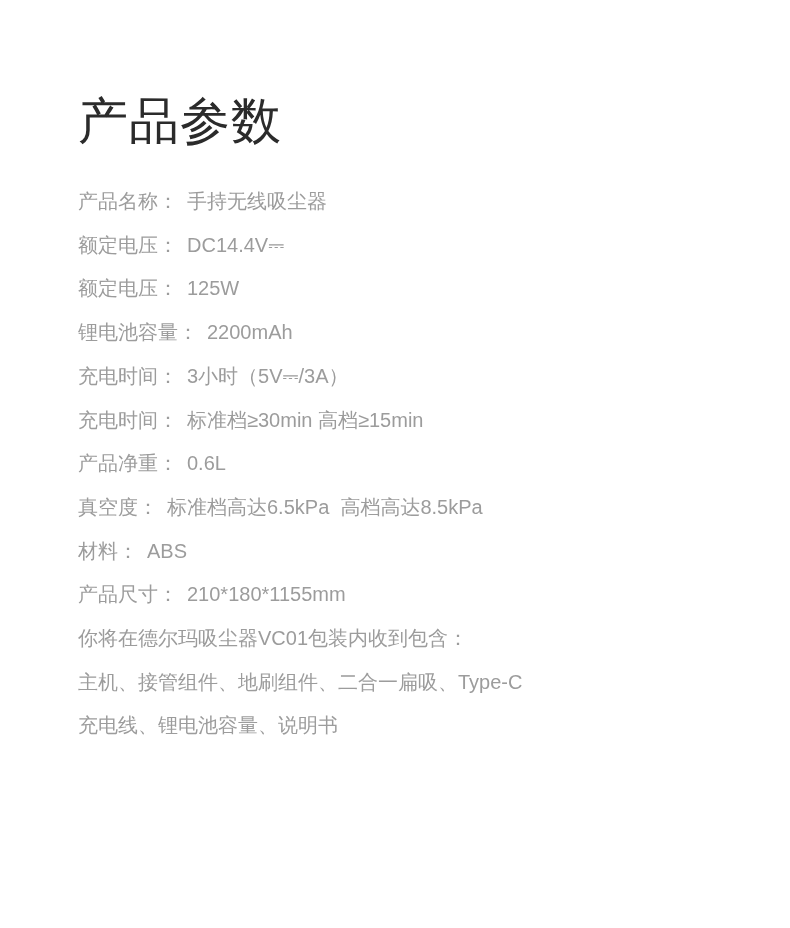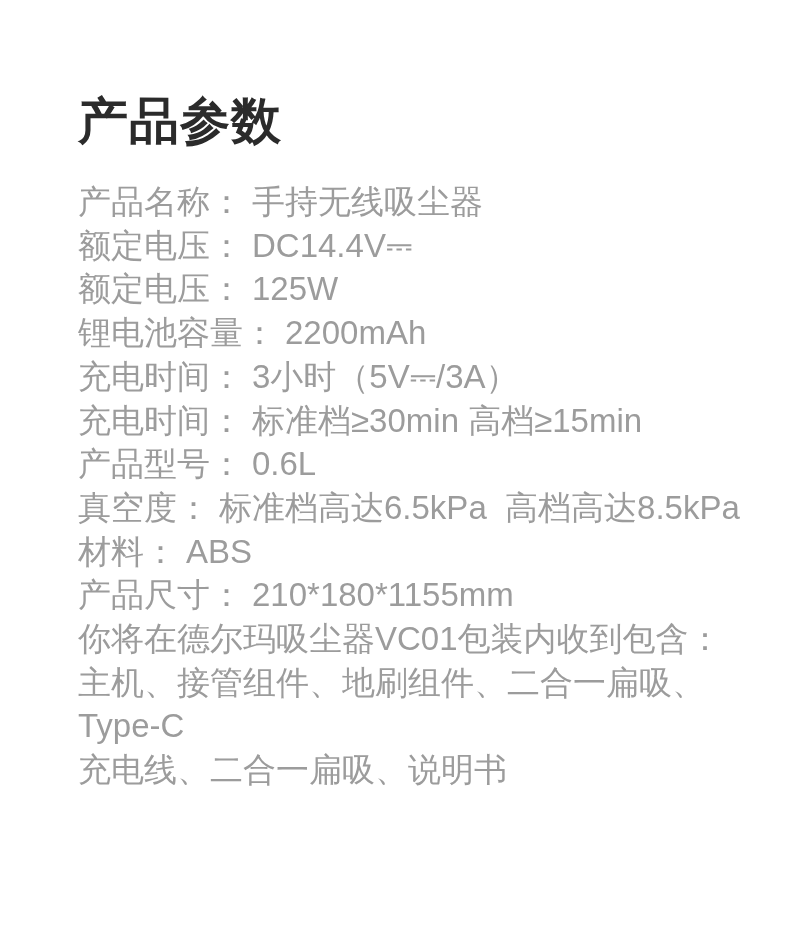--- a/index.html
+++ b/index.html
@@ -11,26 +11,26 @@
     font-family: "Liberation Sans", "DejaVu Sans", sans-serif;
     overflow: hidden;
   }
   .content {
     padding: 96px 50px 0 78px;
   }
   .page-title {
     margin: 0 0 34px 0;
     font-size: 50px;
     line-height: 1;
-    font-weight: 700;
+    font-weight: 400;
     color: #2b2b2b;
     letter-spacing: 1px;
   }
   .spec-list {
-    font-size: 33px;
+    font-size: 20px;
     line-height: 43.7px;
     color: #9c9c9c;
     font-weight: 400;
   }
   .spec-row { white-space: nowrap; }
   .spec-label { }
   .spec-value {
     margin-left: 9px;
     white-space: pre-wrap;
   }
@@ -51,31 +51,31 @@
     <div class="spec-row"><span class="spec-label">额定电压：</span><span class="spec-value">DC14.4V⎓</span></div>
 
     <div class="spec-row"><span class="spec-label">额定电压：</span><span class="spec-value">125W</span></div>
 
     <div class="spec-row"><span class="spec-label">锂电池容量：</span><span class="spec-value">2200mAh</span></div>
 
     <div class="spec-row"><span class="spec-label">充电时间：</span><span class="spec-value">3小时（5V⎓/3A）</span></div>
 
     <div class="spec-row"><span class="spec-label">充电时间：</span><span class="spec-value">标准档≥30min 高档≥15min</span></div>
 
-    <div class="spec-row"><span class="spec-label">产品型号：</span><span class="spec-value">0.6L</span></div>
+    <div class="spec-row"><span class="spec-label">产品净重：</span><span class="spec-value">0.6L</span></div>
 
     <div class="spec-row"><span class="spec-label">真空度：</span><span class="spec-value">标准档高达6.5kPa  高档高达8.5kPa</span></div>
 
 
     <div class="spec-row"><span class="spec-label">材料：</span><span class="spec-value">ABS</span></div>
 
 
     <div class="spec-row"><span class="spec-label">产品尺寸：</span><span class="spec-value">210*180*1155mm</span></div>
 
     <div class="note-line">你将在德尔玛吸尘器VC01包装内收到包含：</div>
 
     <div class="note-line">主机、接管组件、地刷组件、二合一扁吸、Type-C</div>
 
-    <div class="note-line">充电线、二合一扁吸、说明书</div>
+    <div class="note-line">充电线、锂电池容量、说明书</div>
 
   </div>
 
 </div>
 
 </body></html>

